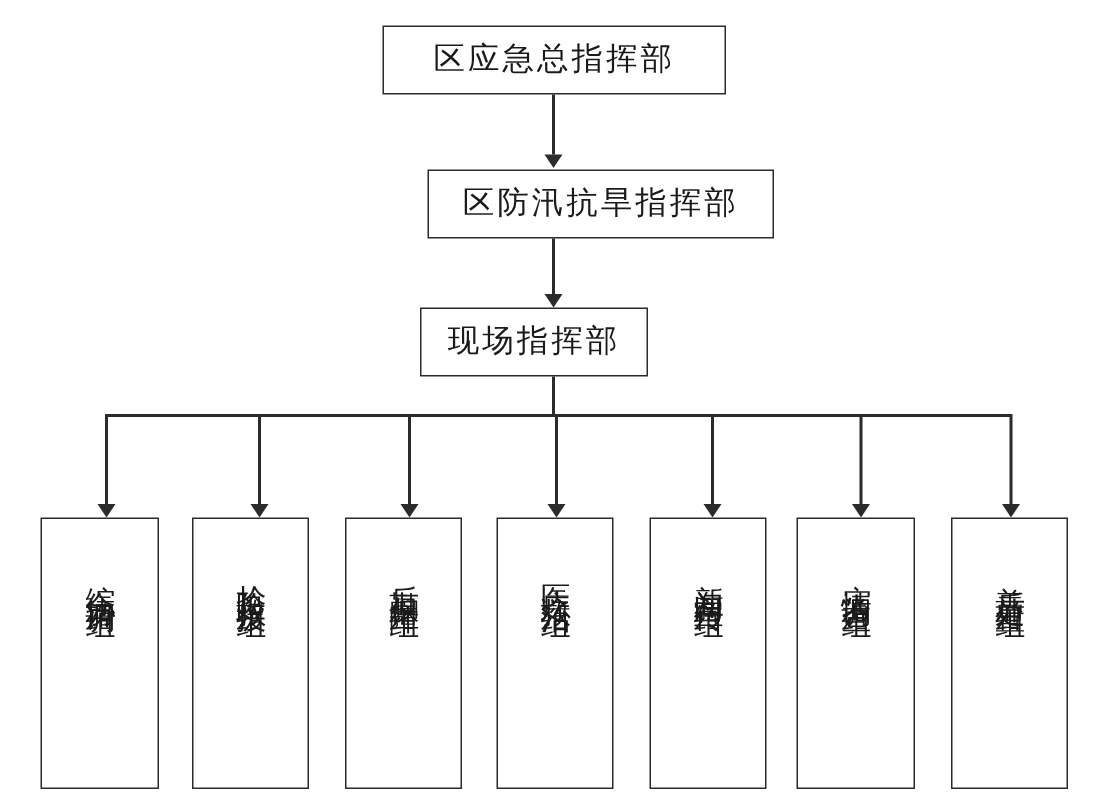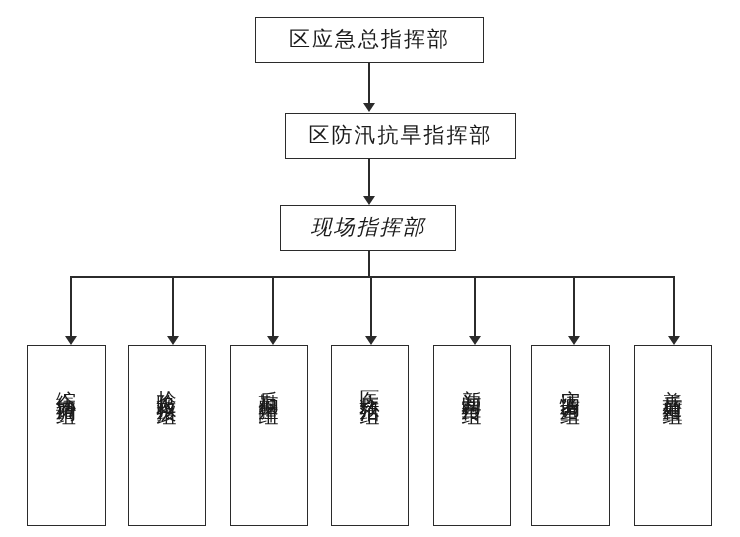--- a/index.html
+++ b/index.html
@@ -29,21 +29,21 @@
   .node-label {
     font-size: 21px;
     color: #1a1a1a;
     letter-spacing: 2px;
     line-height: 1.1;
     white-space: nowrap;
   }
   
   .node.top1 { left: 255px; top: 17px;  width: 229px; height: 46px; }
   .node.top2 { left: 253px; top: 113px; width: 231px; height: 46px; margin-left: 32px; }
-  .node.top3 { left: 280px; top: 205px; width: 176px; height: 46px; font-style: italic; }
+  .node.top3 { left: 280px; top: 205px; width: 152px; height: 46px; }
 
   
   .node.group {
     top: 345px;
     height: 181px;
     align-items: flex-start;
     justify-content: center;
   }
   .node.group .node-label {
     writing-mode: vertical-rl;

